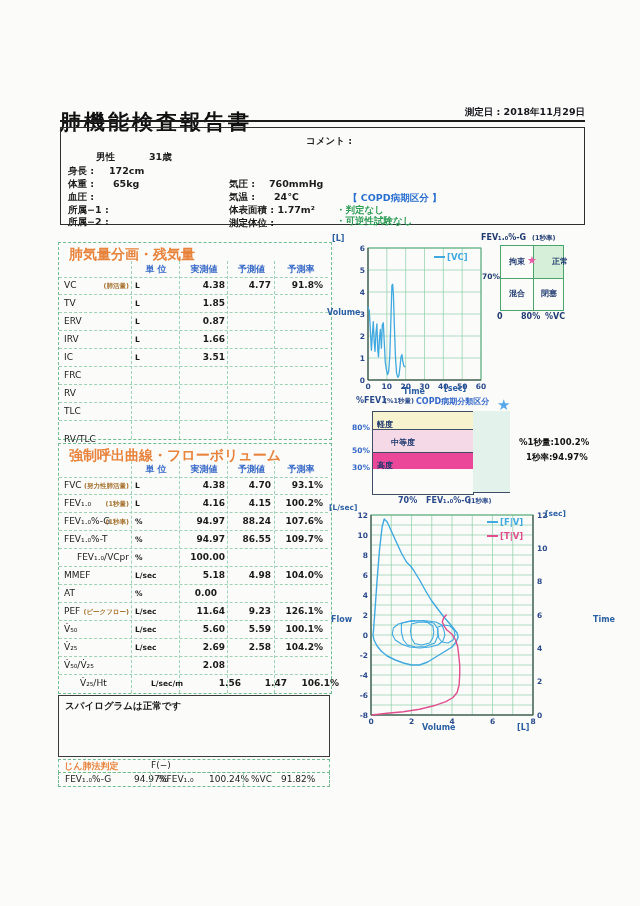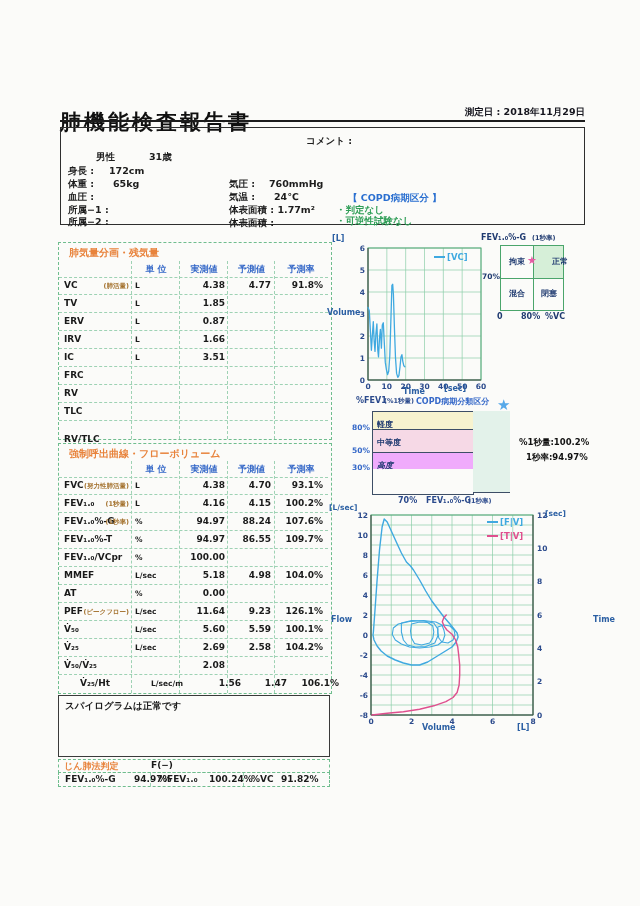--- a/index.html
+++ b/index.html
@@ -6,23 +6,23 @@
   body{width:640px;height:906px;background:#fbfbf9;position:relative;overflow:hidden;
        font-family:"DejaVu Sans","Liberation Sans",sans-serif;color:#1a1a1a}
   .abs{position:absolute}
   .pg-title{font-size:21px;font-weight:bold;letter-spacing:3px;color:#101010;white-space:nowrap}
   .date{font-size:9.5px;font-weight:bold;color:#15151e;white-space:nowrap}
   .rule{background:#1d1d1d;height:2px}
   .infobox{border:1.6px solid #2e2e2e;background:transparent}
   .lab{font-size:9.5px;font-weight:bold;color:#1d1d1d;white-space:nowrap}
   .blue{color:#2a6fd0}.green{color:#2f9e57}
   .tbl{border:1.4px dashed #6fbd8e}
-  .tbl-title{font-size:10px;font-weight:bold;color:#e8833c;white-space:nowrap}
+  .tbl-title{font-size:14px;font-weight:bold;color:#e8833c;white-space:nowrap}
   .th{font-size:9px;font-weight:bold;color:#3568c8;white-space:nowrap}
-  .tname{font-size:9px;font-weight:bold;white-space:nowrap}
+  .tname{font-size:9px;font-weight:normal;white-space:nowrap}
   .tsub{font-size:6.5px;font-weight:bold;color:#a4722e;white-space:nowrap}
   .tunit{font-size:7.5px;font-weight:bold;white-space:nowrap}
   .tval{font-size:9px;font-weight:bold;text-align:right;white-space:nowrap}
   .hline{border-top:1px dashed #9ed2b4;height:0}
   .vline{border-left:1px dashed #9ed2b4;width:0}
   .findings{border:1.2px solid #3a3a3a;font-size:9.5px;font-weight:bold}
   .greenbox{border:1.2px dashed #6fbd8e}
   .axis-name{font-size:8px;font-weight:bold;color:#2b5fa3;white-space:nowrap}
   .tick-blue{font-size:7.5px;font-weight:bold;color:#3568c8;white-space:nowrap}
   .navy{font-size:8px;font-weight:bold;color:#1f3a70;white-space:nowrap}
@@ -53,21 +53,21 @@
   <span class="abs lab" style="left:7px;top:50px">体重 :</span>
   <span class="abs lab" style="left:52px;top:50px">65kg</span>
   <span class="abs lab" style="left:7px;top:63px">血圧 :</span>
   <span class="abs lab" style="left:7px;top:76px">所属−1 :</span>
   <span class="abs lab" style="left:7px;top:88px">所属−2 :</span>
   <span class="abs lab" style="left:168px;top:50px">気圧 :</span>
   <span class="abs lab" style="left:208px;top:50px">760mmHg</span>
   <span class="abs lab" style="left:168px;top:63px">気温 :</span>
   <span class="abs lab" style="left:213px;top:63px">24℃</span>
   <span class="abs lab" style="left:168px;top:76px">体表面積 : 1.77m²</span>
-  <span class="abs lab" style="left:168px;top:89px">体表面積 :</span>
+  <span class="abs lab" style="left:168px;top:89px">測定体位 :</span>
   <span class="abs lab blue" style="left:287px;top:64px">【 COPD病期区分 】</span>
   <span class="abs lab green" style="left:275px;top:76px">・判定なし</span>
   <span class="abs lab green" style="left:275px;top:87px">・可逆性試験なし</span>
 </div>
 
 <div class="abs tbl" id="tbl1" style="left:58px;top:242px;width:272px;height:196px">
   <span class="abs tbl-title" style="left:10px;top:3px">肺気量分画・残気量</span>
 <div class="abs th" style="left: 72px; top: 20px; width: 50px; text-align: center;">単  位</div>
     <div class="abs th" style="left: 120px; top: 20px; width: 50px; text-align: center;">実測値</div>
     <div class="abs th" style="left: 168px; top: 20px; width: 49px; text-align: center;">予測値</div>
@@ -167,37 +167,37 @@
     </div>
     <div class="abs" style="left: 0px; top: 87px; width: 269px; height: 18px;">
       <div class="abs tname" style="left: 5px; top: 3px;">FEV₁.₀%-T</div>
       <div class="abs tunit" style="left: 76px; top: 4px;">%</div>
       <div class="abs tval" style="left: 122px; top: 3px; width: 44px;">94.97</div>
       <div class="abs tval" style="left: 170px; top: 3px; width: 42px;">86.55</div>
       <div class="abs tval" style="left: 218px; top: 3px; width: 46px;">109.7%</div>
       <div class="abs hline" style="left: 0px; bottom: 0px; width: 269px;"></div>
     </div>
     <div class="abs" style="left: 0px; top: 105px; width: 269px; height: 18px;">
-      <div class="abs tname" style="left: 5px; top: 3px;">FEV₁.₀/VCpr</div>
+      <div class="abs tname" style="left: 18px; top: 3px;">FEV₁.₀/VCpr</div>
       <div class="abs tunit" style="left: 76px; top: 4px;">%</div>
       <div class="abs tval" style="left: 122px; top: 3px; width: 44px;">100.00</div>
       <div class="abs hline" style="left: 0px; bottom: 0px; width: 269px;"></div>
     </div>
     <div class="abs" style="left: 0px; top: 123px; width: 269px; height: 18px;">
       <div class="abs tname" style="left: 5px; top: 3px;">MMEF</div>
       <div class="abs tunit" style="left: 76px; top: 4px;">L/sec</div>
       <div class="abs tval" style="left: 122px; top: 3px; width: 44px;">5.18</div>
       <div class="abs tval" style="left: 170px; top: 3px; width: 42px;">4.98</div>
       <div class="abs tval" style="left: 218px; top: 3px; width: 46px;">104.0%</div>
       <div class="abs hline" style="left: 0px; bottom: 0px; width: 269px;"></div>
     </div>
     <div class="abs" style="left: 0px; top: 141px; width: 269px; height: 18px;">
       <div class="abs tname" style="left: 5px; top: 3px;">AT</div>
       <div class="abs tunit" style="left: 76px; top: 4px;">%</div>
-      <div class="abs tval" style="left: 123px; top: 3px; width: 43px;">0.00</div>
+      <div class="abs tval" style="left: 115px; top: 3px; width: 43px;">0.00</div>
       <div class="abs hline" style="left: 0px; bottom: 0px; width: 269px;"></div>
     </div>
     <div class="abs" style="left: 0px; top: 159px; width: 269px; height: 18px;">
       <div class="abs tname" style="left: 5px; top: 3px;">PEF</div>
       <div class="abs tsub" style="left: 16px; top: 5px; width: 54px; text-align: right;">(ピークフロー)</div>
       <div class="abs tunit" style="left: 76px; top: 4px;">L/sec</div>
       <div class="abs tval" style="left: 122px; top: 3px; width: 44px;">11.64</div>
       <div class="abs tval" style="left: 170px; top: 3px; width: 42px;">9.23</div>
       <div class="abs tval" style="left: 218px; top: 3px; width: 46px;">126.1%</div>
       <div class="abs hline" style="left: 0px; bottom: 0px; width: 269px;"></div>
@@ -308,22 +308,22 @@
 <span class="abs navy" style="left:482px;top:272px;font-size:7.5px">70%</span>
 <span class="abs navy" style="left:497px;top:312px">0</span>
 <span class="abs navy" style="left:521px;top:312px">80%</span>
 <span class="abs navy" style="left:545px;top:312px">%VC</span>
 
 <span class="abs navy" style="left:356px;top:396px;color:#2b4a8c">%FEV1</span>
 <span class="abs navy" style="left:384px;top:397px;font-size:6.5px;color:#2b4a8c">(%1秒量)</span>
 <span class="abs navy" style="left:416px;top:396px;color:#3568c8">COPD病期分類区分</span>
 <div class="abs stagebox" id="stage-bands" style="left:372px;top:411px;width:100px;height:82px">
     <div class="band" style="top: 0px; height: 17px; background: rgb(247, 243, 207); border-top: none;"><span class="band-lab">軽度</span></div>
-    <div class="band" style="top: 17px; height: 23px; background: rgb(246, 217, 230); border-top: 1px solid rgb(61, 78, 102);"><span class="band-lab">中等度</span></div>
-    <div class="band" style="top: 40px; height: 17px; background: #f0abfc; border-top: 1px solid rgb(61, 78, 102); font-style: italic;"><span class="band-lab">高度</span></div>
+    <div class="band" style="top: 17px; height: 23px; background: rgb(246, 217, 230); border-top: 1px solid rgb(61, 78, 102); padding-left: 14px;"><span class="band-lab">中等度</span></div>
+    <div class="band" style="top: 40px; height: 17px; background: #ec4899; border-top: 1px solid rgb(61, 78, 102);"><span class="band-lab">高度</span></div>
   </div>
 <div class="abs" id="stage-right" style="left: 473px; top: 411px; width: 37px; height: 82px; background: rgb(227, 242, 234);"></div>
 <div class="abs" style="left:473px;top:492px;width:37px;height:0;border-top:1px solid #3d4e66"></div>
 <span class="abs tick-blue" style="left:352px;top:423px">80%</span>
 <span class="abs tick-blue" style="left:352px;top:446px">50%</span>
 <span class="abs tick-blue" style="left:352px;top:463px">30%</span>
 <span class="star" id="stage-star" style="left: 497px; top: 398px; font-size: 15px; color: rgb(87, 169, 233);">★</span>
 <span class="abs navy" style="left:398px;top:496px;color:#2b4a8c">70%</span>
 <span class="abs navy" style="left:426px;top:496px;color:#2b4a8c">FEV₁.₀%-G</span>
 <span class="abs navy" style="left:468px;top:497px;font-size:6.5px;color:#2b4a8c">(1秒率)</span>

